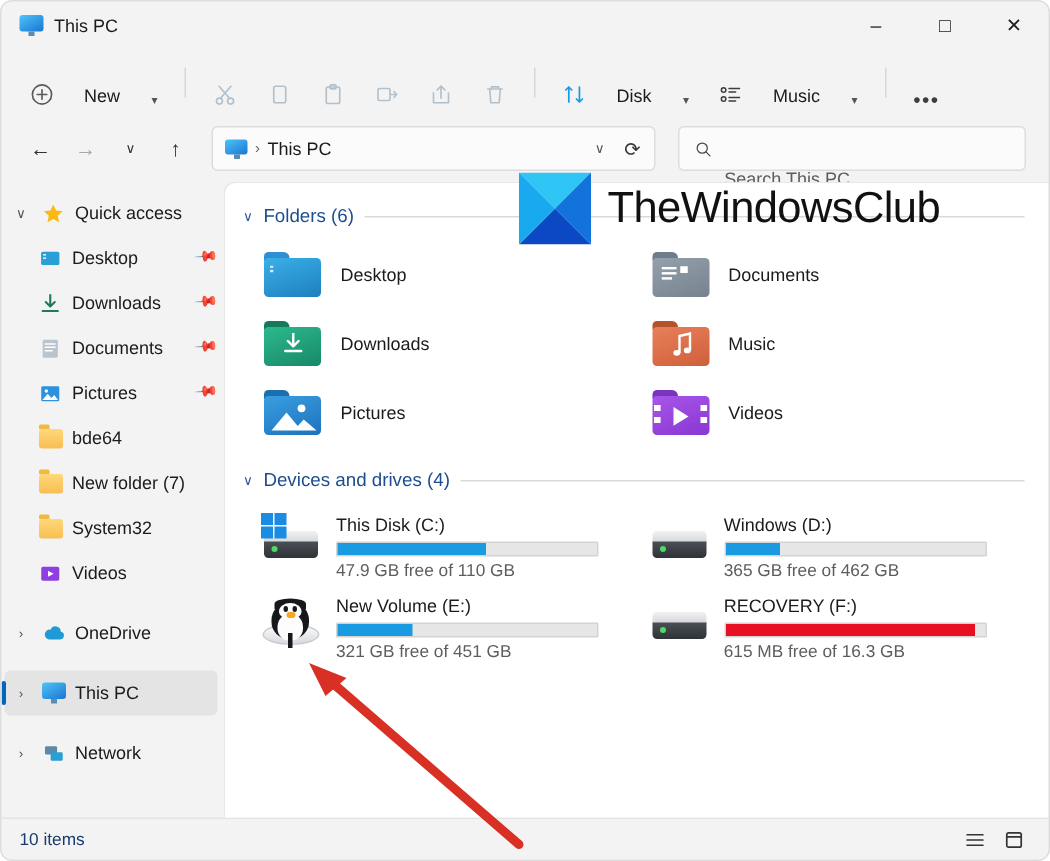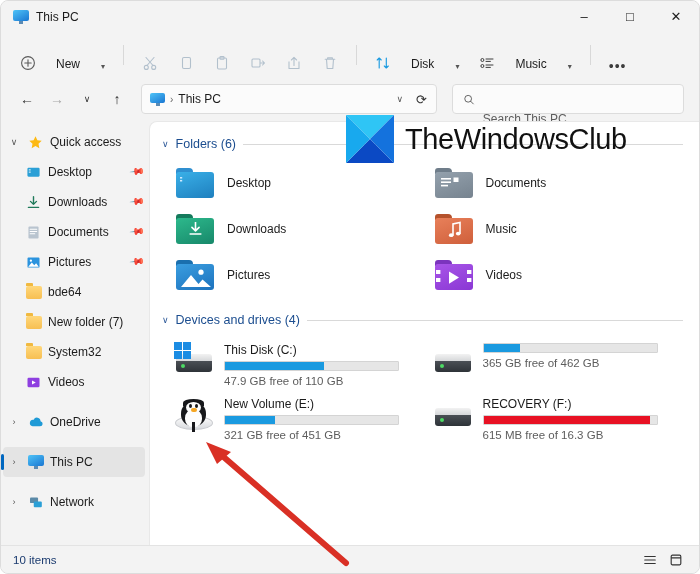--- a/index.html
+++ b/index.html
@@ -543,20 +543,21 @@
           </span>
         </div>
 
         <div class="d-tile">
           <span class="hdd">
             <span class="top"></span>
               <span class="bot"></span>
               <span class="led"></span>
           </span>
           <span class="d-info">
+            <span class="d-name" style="display:block">Windows (D:)</span>
             <span class="bar" style="display:block">
               <span class="fill" style="display: block; width: 21%; background: rgb(26, 154, 224);"></span>
             </span>
             <span class="d-free" style="display:block">365 GB free of 462 GB</span>
           </span>
         </div>
 
         <div class="d-tile">
           <span class="tux">
             <span class="disc"></span>

